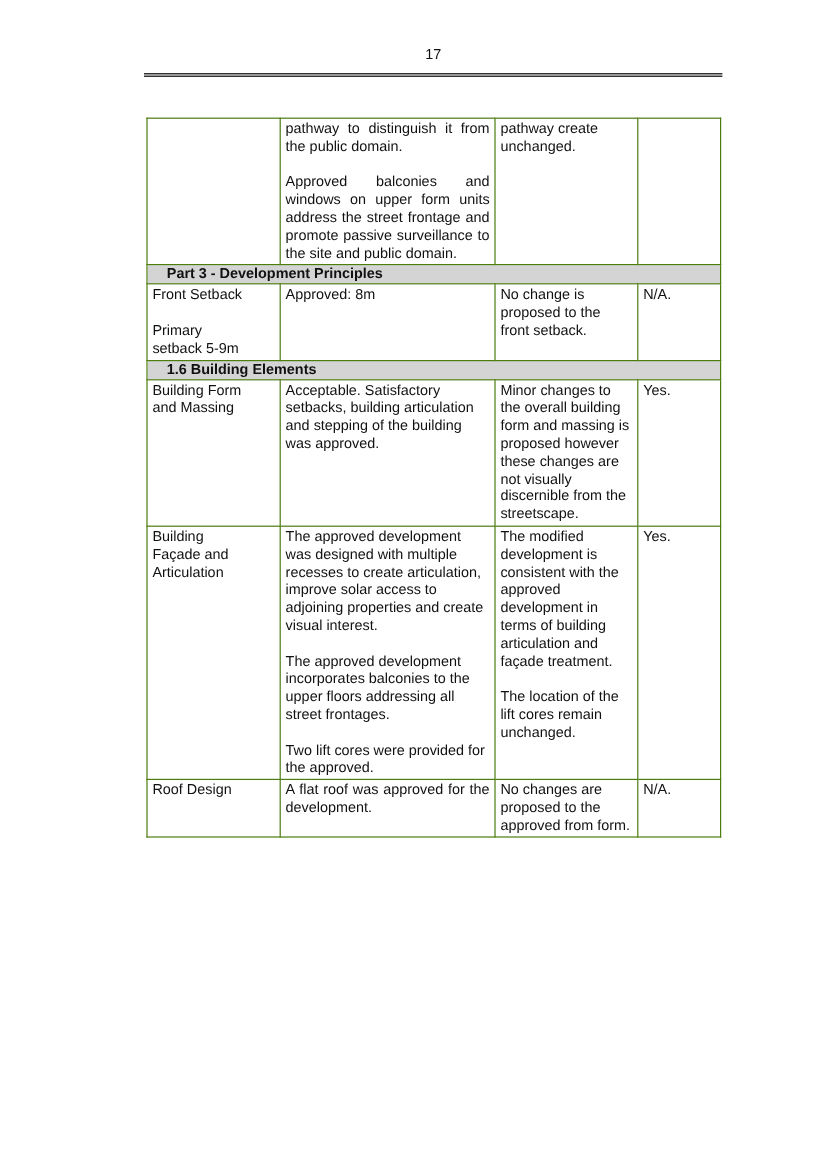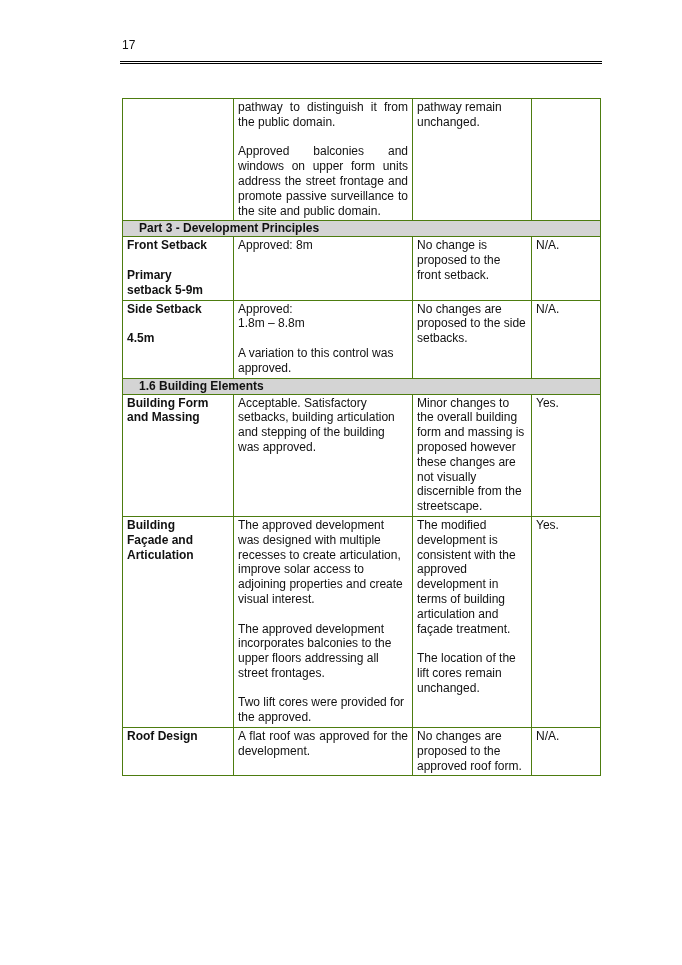--- a/index.html
+++ b/index.html
@@ -9,20 +9,21 @@
     width: 682px; height: 965px;
     position: relative;
     font-family: "Liberation Sans", sans-serif;
     font-size: 12px;
     line-height: 14.8px;
     color: #111;
   }
   .page-number {
     position: absolute;
     left: 122px; top: 38px; width: 478px;
+    text-align: center;
   }
   .header-rule {
     position: absolute;
     left: 120px; top: 61px; width: 482px;
     height: 3px;
     border-top: 1px solid var(--line-color);
     border-bottom: 1px solid var(--line-color);
   }
   table.assessment {
     position: absolute;
@@ -30,21 +31,21 @@
     width: 478px;
     border-collapse: collapse;
     table-layout: fixed;
   }
   table.assessment td {
     border: 1px solid #4d7c0f;
     vertical-align: top;
     padding: 1px 4px 2px 4px;
     overflow: hidden;
   }
-  td.col1 { font-weight: bold; }
+  td.col1 { font-weight: normal; }
   .para { white-space: pre-line; }
   .para + .para { margin-top: 14.8px; }
   td.justify .para { text-align: justify; }
   tr.section-row td {
     background: var(--section-bg);
     font-weight: bold;
     height: 15px;
     padding: 0 4px 1px 16px;
     line-height: 14px;
   }
@@ -63,55 +64,38 @@
     <col style="width:69px">
   </colgroup>
   <tbody>
       <tr>
         <td class="col1"></td>
         <td class="col2 justify">
           <div class="para">pathway to distinguish it from the public domain.</div>
           <div class="para">Approved balconies and windows on upper form units address the street frontage and promote passive surveillance to the site and public domain.</div>
         </td>
         <td class="col3">
-          <div class="para">pathway remain unchanged.</div>
+          <div class="para">pathway create unchanged.</div>
         </td>
         <td class="col4"></td>
       </tr>
       <tr class="section-row">
         <td colspan="4">Part 3 - Development Principles</td>
       </tr>
       <tr>
         <td class="col1">
           <div class="para">Front Setback</div>
           <div class="para">Primary
 setback 5-9m</div>
         </td>
         <td class="col2">
           <div class="para">Approved: 8m</div>
         </td>
         <td class="col3">
           <div class="para">No change is proposed to the front setback.</div>
-        </td>
-        <td class="col4">
-          <div class="para">N/A.</div>
-        </td>
-      </tr>
-      <tr>
-        <td class="col1">
-          <div class="para">Side Setback</div>
-          <div class="para">4.5m</div>
-        </td>
-        <td class="col2">
-          <div class="para">Approved:
-1.8m – 8.8m</div>
-          <div class="para">A variation to this control was approved.</div>
-        </td>
-        <td class="col3">
-          <div class="para">No changes are proposed to the side setbacks.</div>
         </td>
         <td class="col4">
           <div class="para">N/A.</div>
         </td>
       </tr>
       <tr class="section-row">
         <td colspan="4">1.6 Building Elements</td>
       </tr>
       <tr>
         <td class="col1">
@@ -148,20 +132,20 @@
         </td>
       </tr>
       <tr>
         <td class="col1">
           <div class="para">Roof Design</div>
         </td>
         <td class="col2 justify">
           <div class="para">A flat roof was approved for the development.</div>
         </td>
         <td class="col3">
-          <div class="para">No changes are proposed to the approved roof form.</div>
+          <div class="para">No changes are proposed to the approved from form.</div>
         </td>
         <td class="col4">
           <div class="para">N/A.</div>
         </td>
       </tr>
     </tbody>
 </table>
 
 </body></html>

